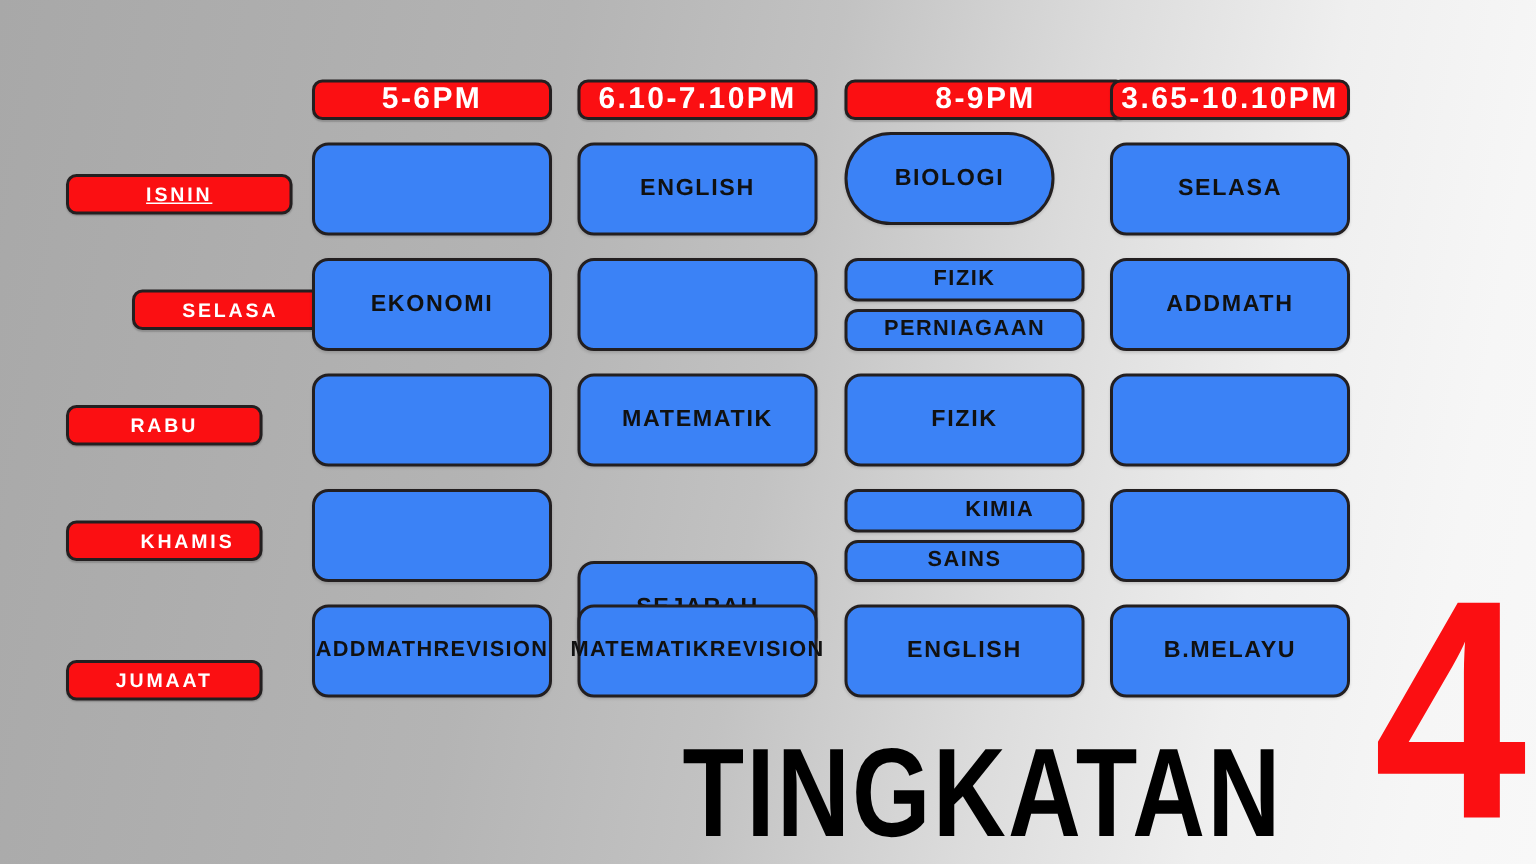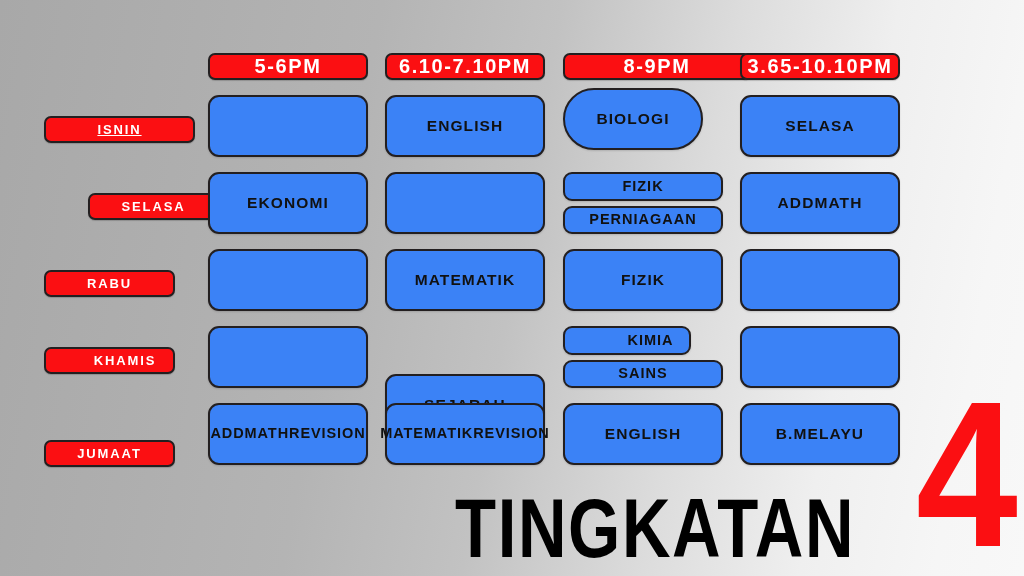--- a/index.html
+++ b/index.html
@@ -132,21 +132,21 @@
       <div class="cell empty" style="left: 385px; top: 172px; width: 160px; height: 62px;"></div>
       <div class="cell split" style="left: 563px; top: 172px; width: 160px; height: 28.5px;">FIZIK</div>
       <div class="cell split" style="left: 563px; top: 205.5px; width: 160px; height: 28.5px;">PERNIAGAAN</div>
       <div class="cell" style="left: 740px; top: 172px; width: 160px; height: 62px;">ADDMATH</div>
       <div class="cell empty" style="left: 208px; top: 249px; width: 160px; height: 62px;"></div>
       <div class="cell" style="left: 385px; top: 249px; width: 160px; height: 62px;">MATEMATIK</div>
       <div class="cell" style="left: 563px; top: 249px; width: 160px; height: 62px;">FIZIK</div>
       <div class="cell empty" style="left: 740px; top: 249px; width: 160px; height: 62px;"></div>
       <div class="cell empty" style="left: 208px; top: 326px; width: 160px; height: 62px;"></div>
       <div class="cell" style="left: 385px; top: 326px; width: 160px; height: 62px; margin-top: 48px;">SEJARAH</div>
-      <div class="cell split" style="left: 563px; top: 326px; width: 128px; height: 28.5px; padding-left: 47px;">KIMIA</div>
+      <div class="cell split" style="left: 563px; top: 326px; width: 160px; height: 28.5px; padding-left: 47px;">KIMIA</div>
       <div class="cell split" style="left: 563px; top: 359.5px; width: 160px; height: 28.5px;">SAINS</div>
       <div class="cell empty" style="left: 740px; top: 326px; width: 160px; height: 62px;"></div>
       <div class="cell two-line" style="left: 208px; top: 403px; width: 160px; height: 62px;">
         <span>ADDMATH</span>
         <br>
         <span>REVISION</span>
       </div>
       <div class="cell two-line" style="left: 385px; top: 403px; width: 160px; height: 62px;">
         <span>MATEMATIK</span>
         <br>

